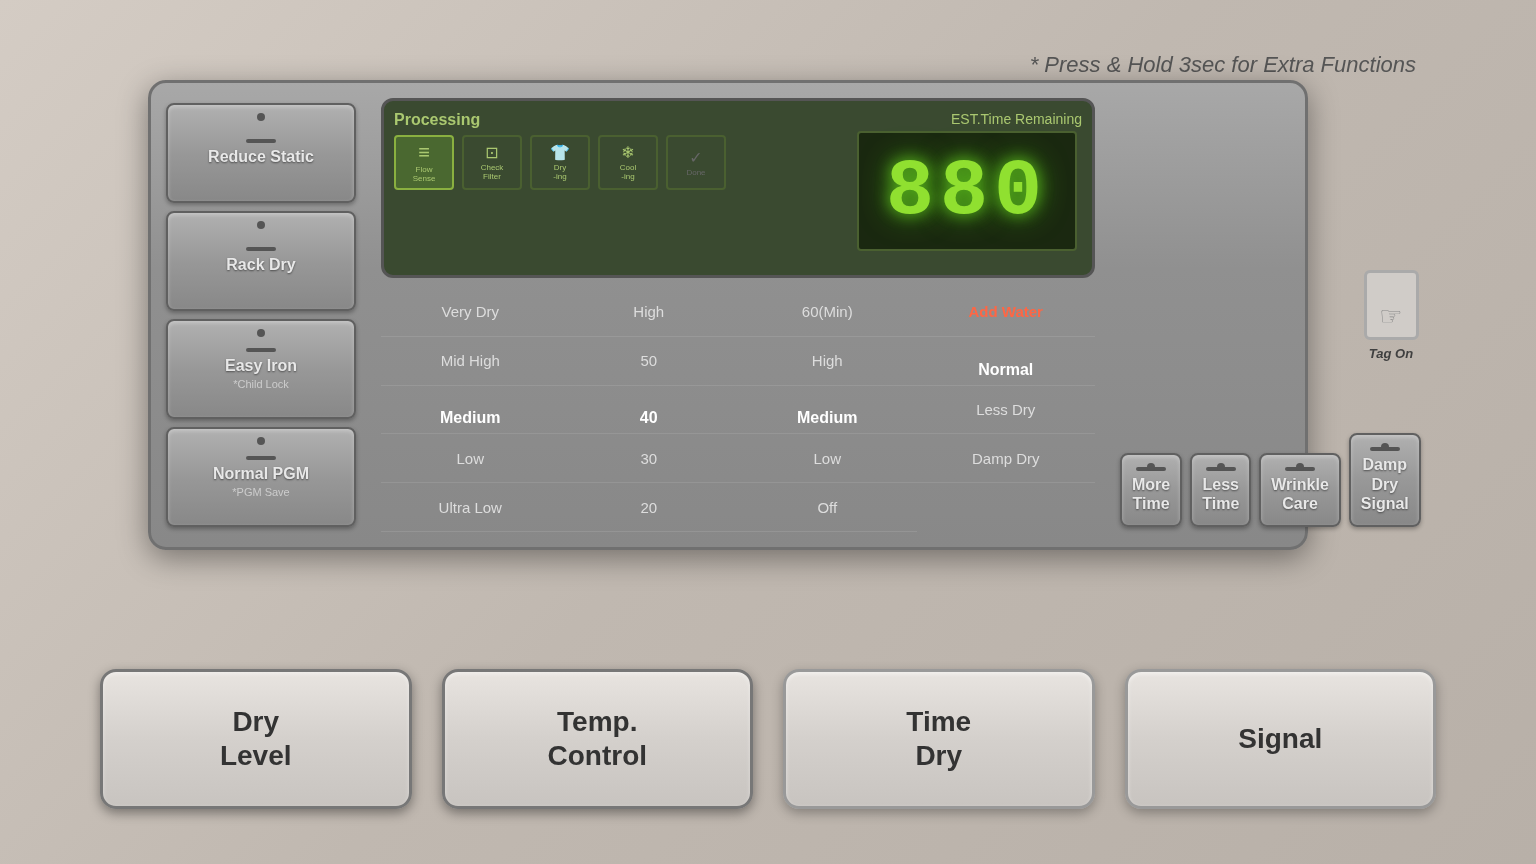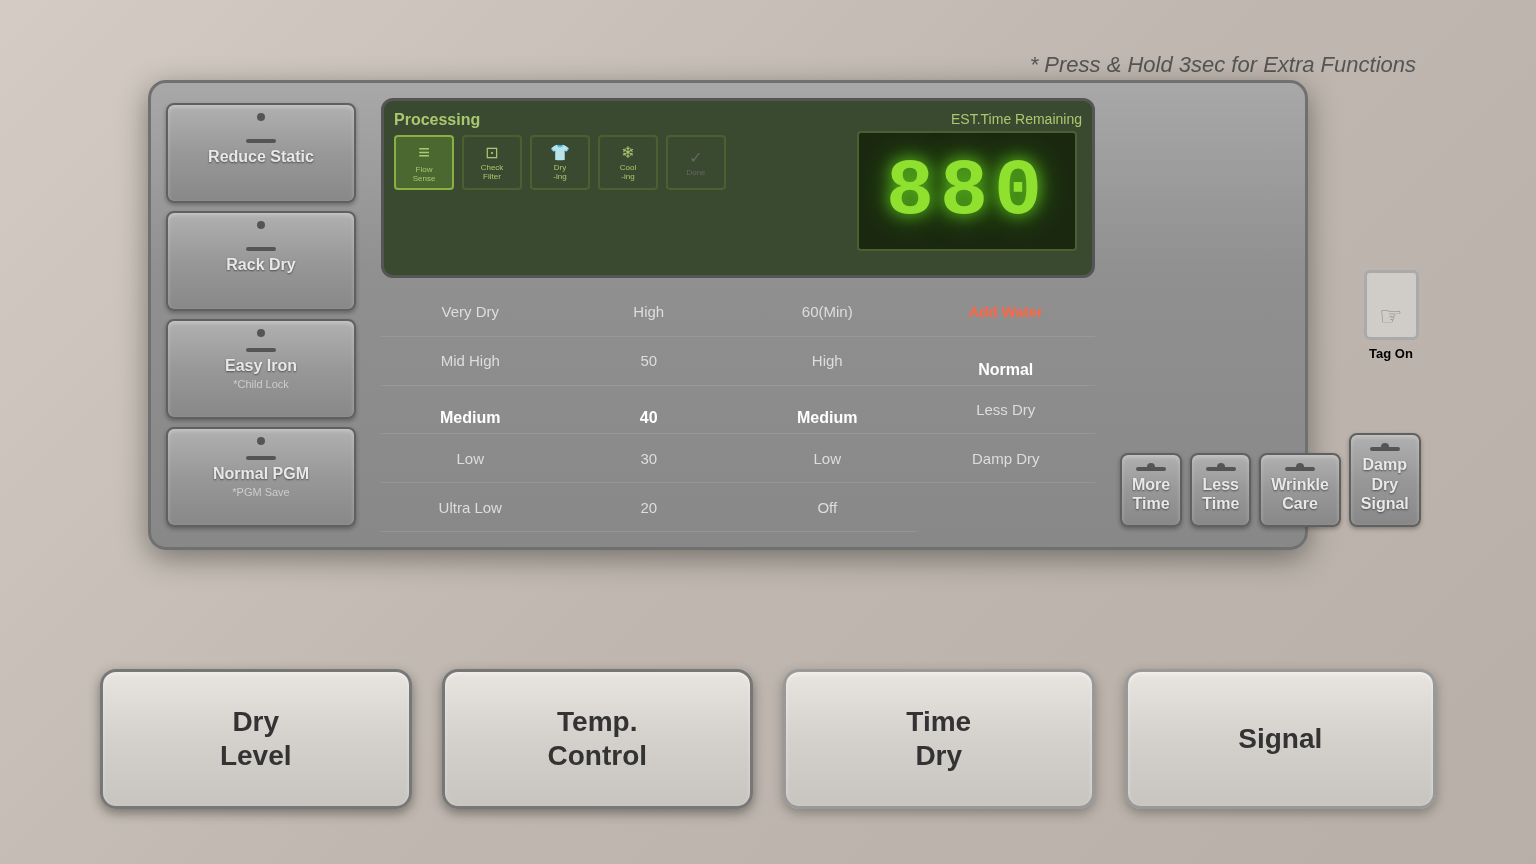--- a/index.html
+++ b/index.html
@@ -259,24 +259,25 @@
       position: relative;
     }
 
     .tag-on-hand {
       font-size: 26px;
       color: #888;
     }
 
     .tag-on-label {
       font-size: 13px;
-      color: #000000;
+      color: #404040;
       font-weight: bold;
       margin-top: 6px;
       text-align: right;
+      font-style: italic;
     }
 
     
     .bottom-buttons {
       position: absolute;
       bottom: 55px;
       left: 100px;
       right: 100px;
       display: flex;
       flex-direction: row;

